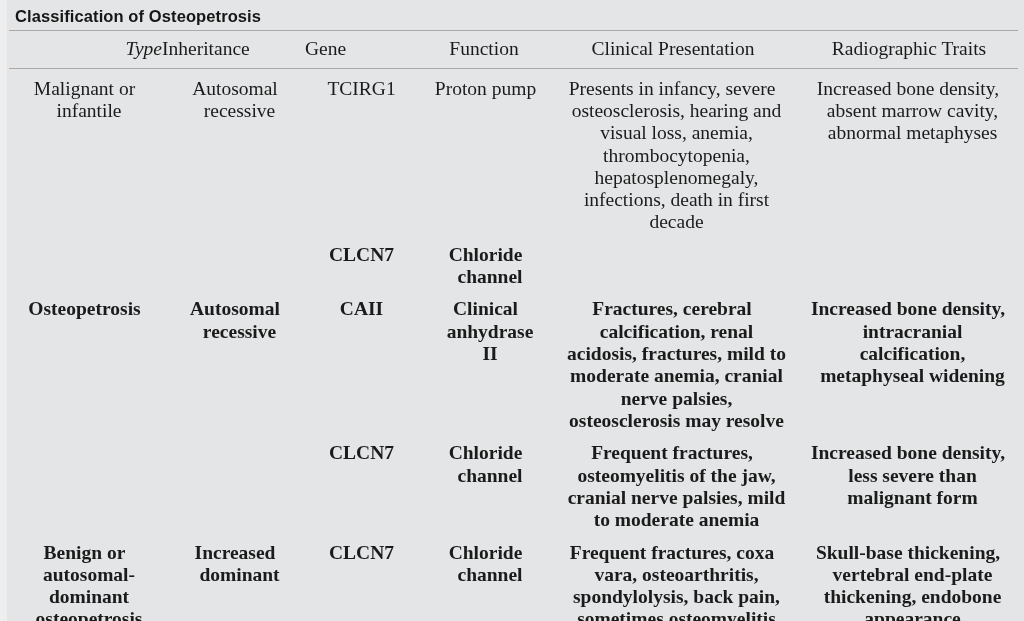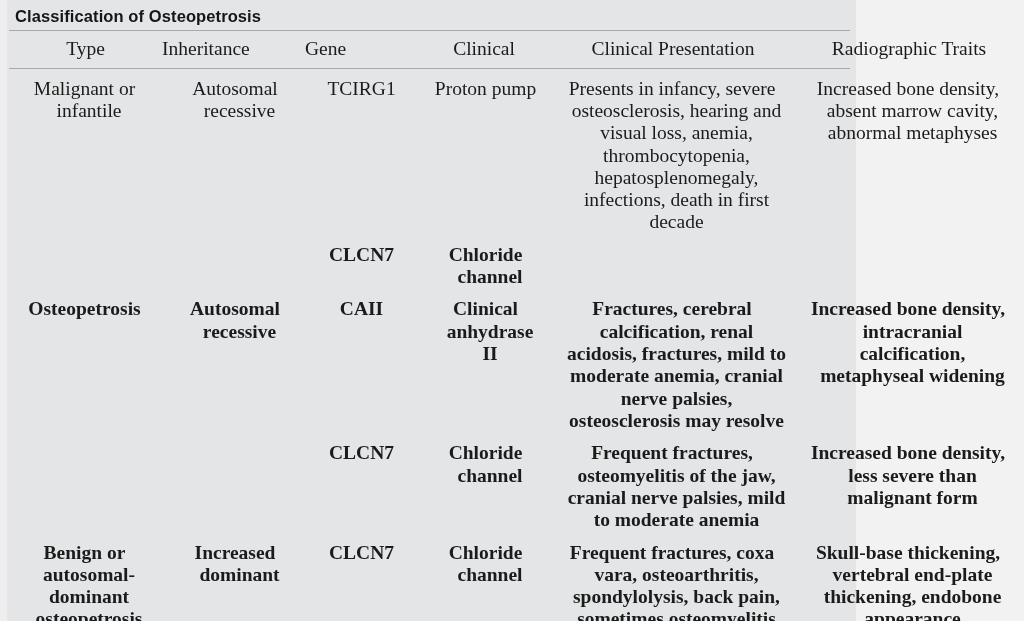--- a/index.html
+++ b/index.html
@@ -11,21 +11,21 @@
     height: 621px;
     background: #f2f2f3;
     font-family: "Liberation Serif", serif;
     color: #1b1b1b;
     overflow: hidden;
   }
 
   
   .page {
     position: relative;
-    width: 856px;
+    width: 1024px;
     height: 621px;
     background: #e4e5e6;
     box-sizing: border-box;
     border-left: 7px solid #eeeeef;
   }
 
   .title-bar {
     padding: 7px 0 5px 8px;
   }
   .title {
@@ -60,21 +60,21 @@
   }
 
   
   col.c-type  { width: 153px; }
   col.c-inh   { width: 143px; }
   col.c-gene  { width: 115px; }
   col.c-func  { width: 128px; }
   col.c-clin  { width: 250px; }
   col.c-rad   { width: 222px; }
 
-  th.h-type { text-align: center;  padding-left: 8px; }
+  th.h-type { text-align: right;  padding-left: 8px; font-style: italic; }
   th.h-inh  { text-align: left;  padding-left: 9px; }
   th.h-gene { text-align: left;  padding-left: 8px; margin-top: 20px; }
   th.h-func { text-align: center; }
   th.h-clin { text-align: center; }
   th.h-rad  { text-align: center; }
 
   table.tbl td {
     font-size: 19.5px;
     line-height: 1.145;
     vertical-align: top;
@@ -122,21 +122,21 @@
       <col class="c-gene">
       <col class="c-func">
       <col class="c-clin">
       <col class="c-rad">
     </colgroup>
     <thead>
       <tr>
         <th class="h-type">Type</th>
         <th class="h-inh">Inheritance</th>
         <th class="h-gene">Gene</th>
-        <th class="h-func">Clinical</th>
+        <th class="h-func">Function</th>
         <th class="h-clin">Clinical Presentation</th>
         <th class="h-rad">Radiographic Traits</th>
       </tr>
     </thead>
   </table>
 
   <div class="body-top-rule"></div>
 
   <table class="tbl">
     <colgroup>

